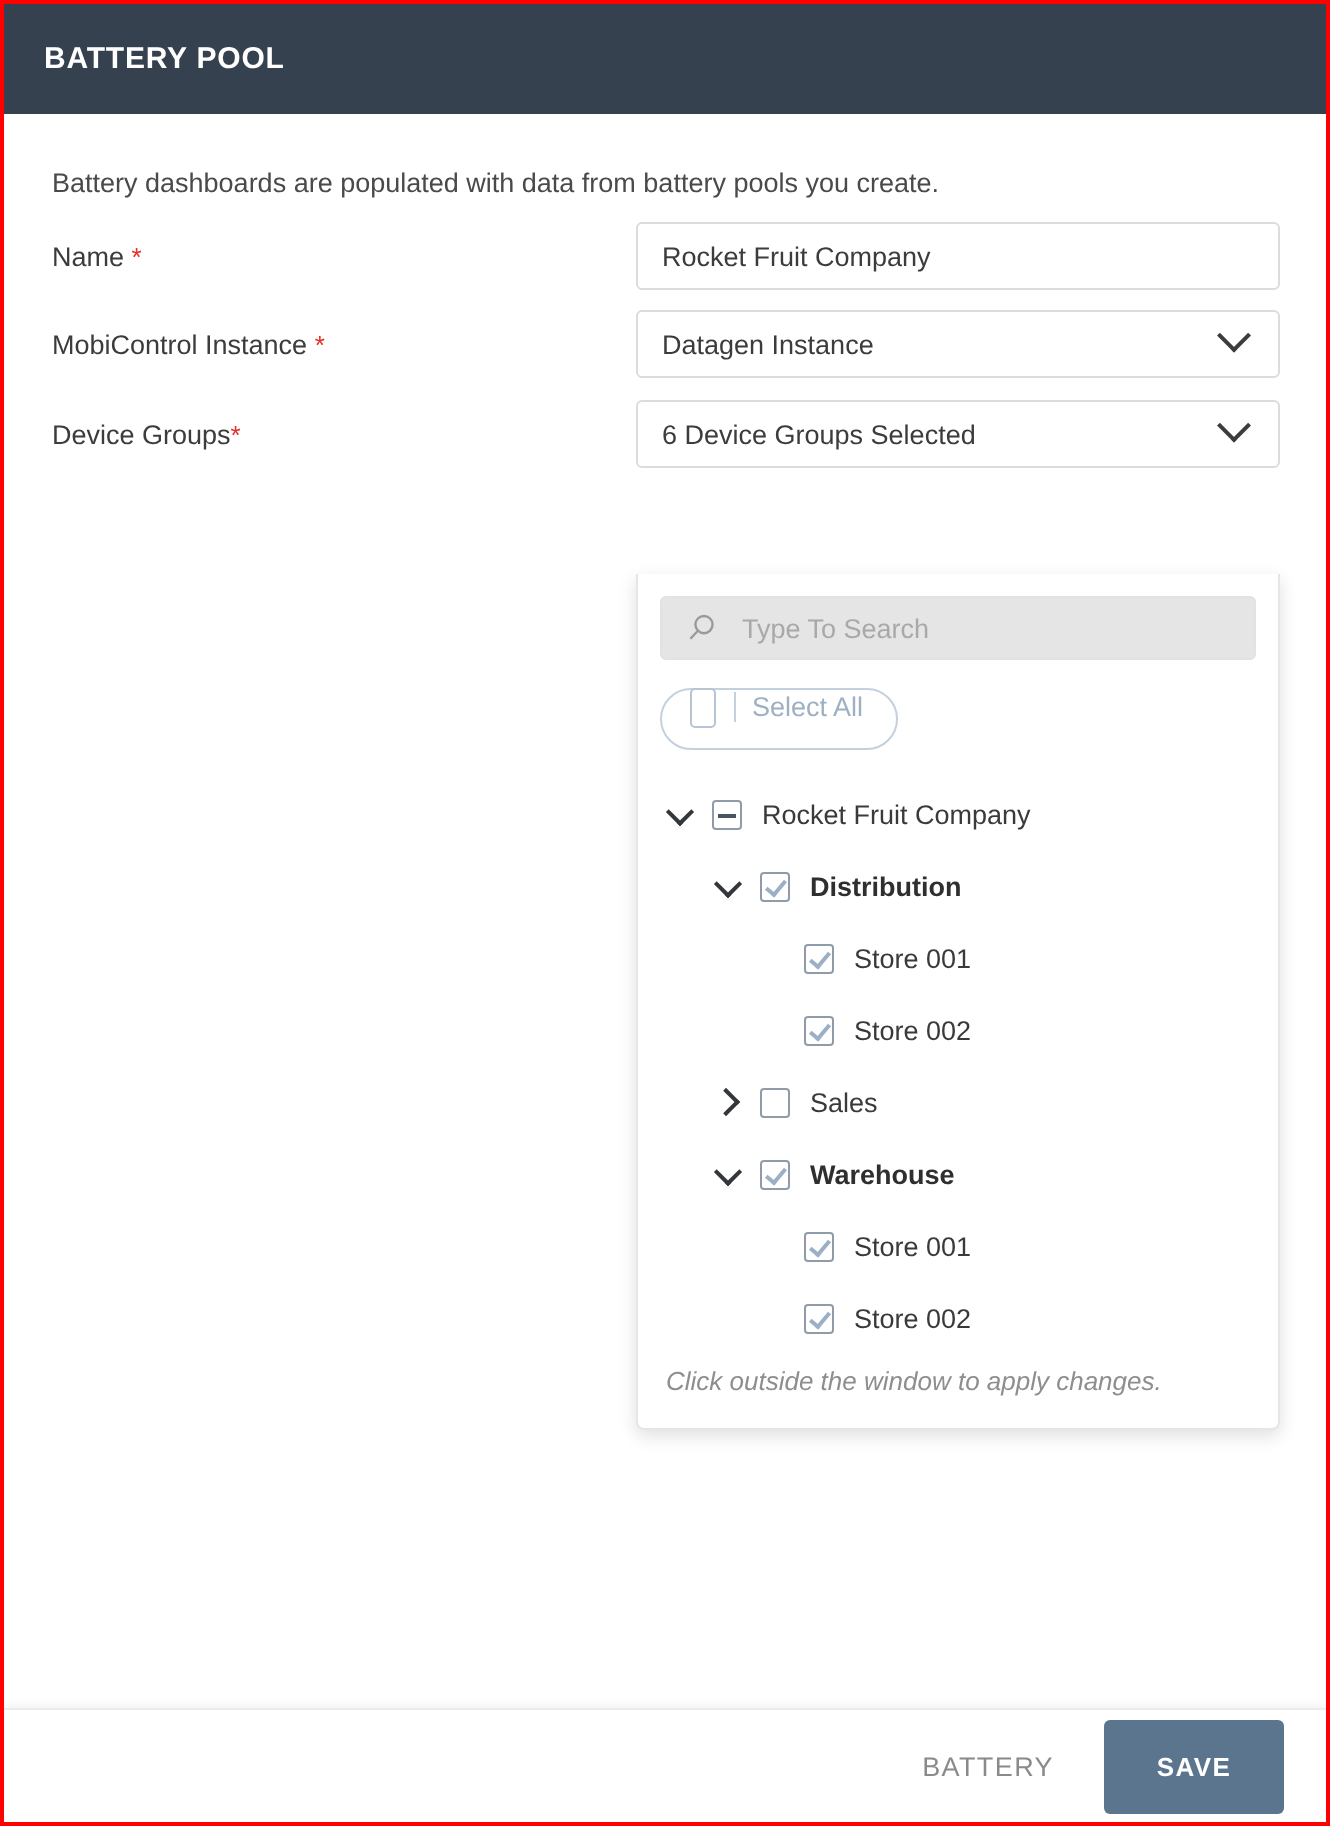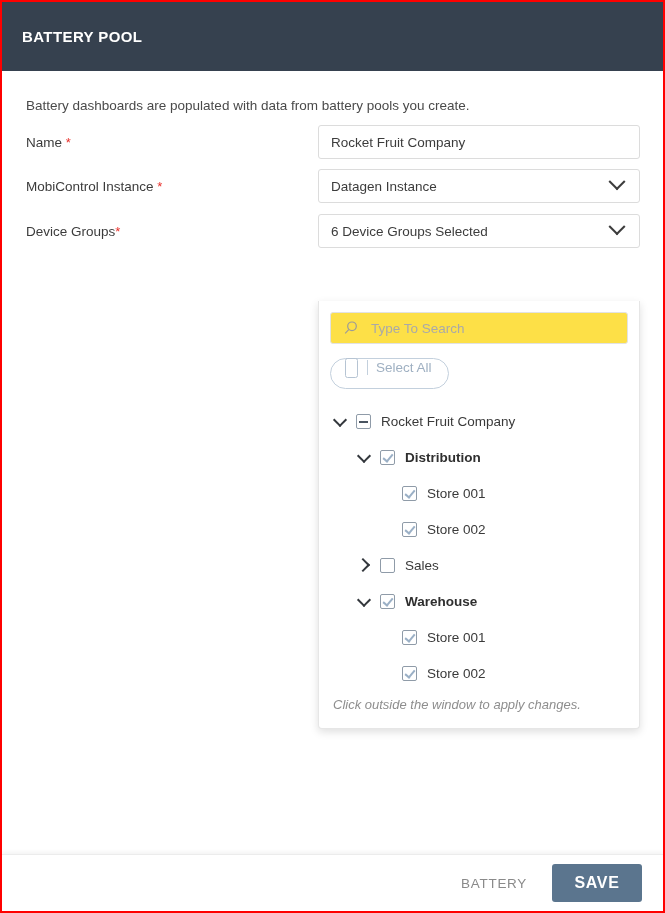--- a/index.html
+++ b/index.html
@@ -11,21 +11,21 @@
   }
   #page {
     position: relative;
     width: 665px; height: 913px;
     border: 2px solid #ff0000;
     background: #ffffff;
     overflow: hidden;
   }
   
   .titlebar {
-    height: 69px;
+    height: 55px;
     background: #36414f;
     display: flex;
     align-items: center;
     padding: 0 20px;
   }
   .titlebar-text {
     color: #ffffff;
     font-size: 15px;
     font-weight: bold;
     letter-spacing: 0.4px;
@@ -95,21 +95,21 @@
     padding: 11px 11px 0 11px;
   }
   .search-wrap {
     position: relative;
     height: 32px;
     border: 1px solid #e2e2e2;
     border-radius: 3px;
     display: flex;
     align-items: center;
     padding-left: 38px;
-    background: #fde047;
+    background: #e5e5e5;
   }
   .search-icon {
     position: absolute;
     left: 12px; top: 7px;
     width: 16px; height: 16px;
   }
   .search-input {
     border: none; outline: none;
     width: 100%;
     font-family: "Liberation Sans", sans-serif;
@@ -227,26 +227,26 @@
     font-size: 13.5px;
     letter-spacing: 0.7px;
     font-family: "Liberation Sans", sans-serif;
     cursor: pointer;
     padding: 8px 6px;
   }
   .btn-save {
     background: #5b758e;
     border: none;
     color: #ffffff;
-    font-size: 16px;
+    font-size: 13px;
     letter-spacing: 0.7px;
     font-family: "Liberation Sans", sans-serif;
     font-weight: bold;
     border-radius: 3px;
-    width: 90px; height: 38px;
+    width: 90px; height: 47px;
     cursor: pointer;
   }
 </style>
 </head>
 <body>
 
 <div id="page">
 
   <div class="titlebar">
     <span class="titlebar-text">BATTERY POOL</span>

